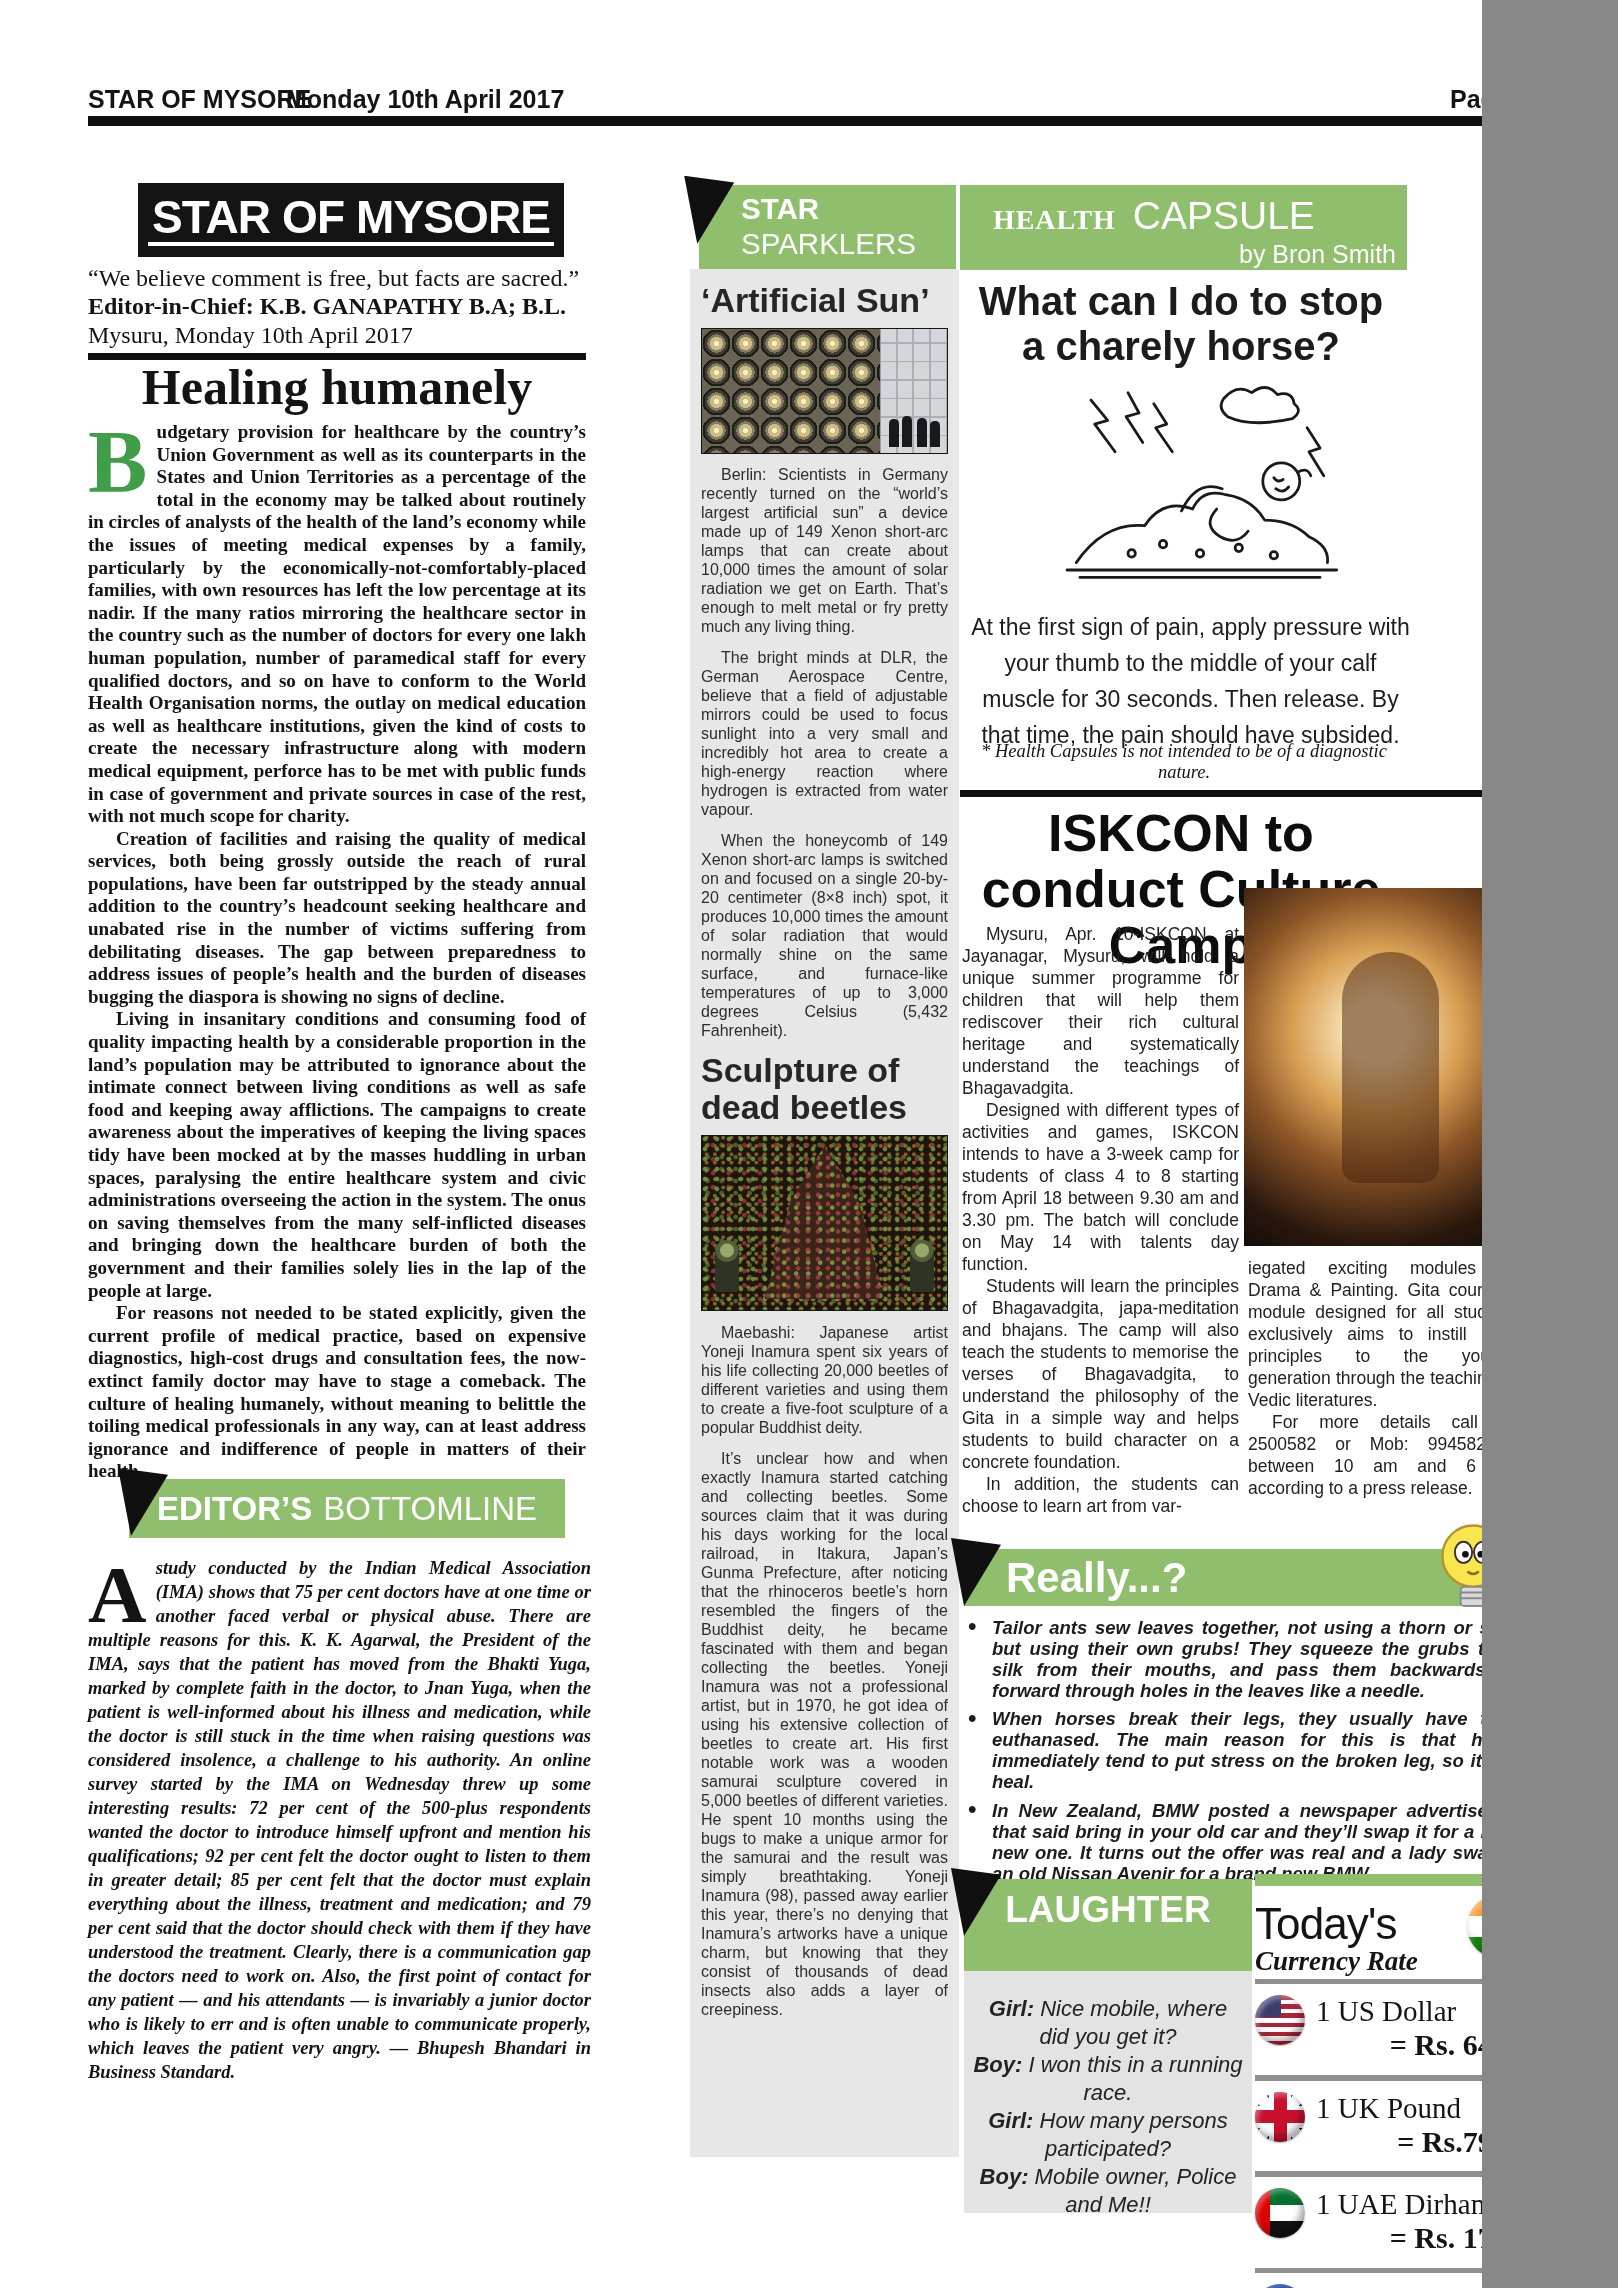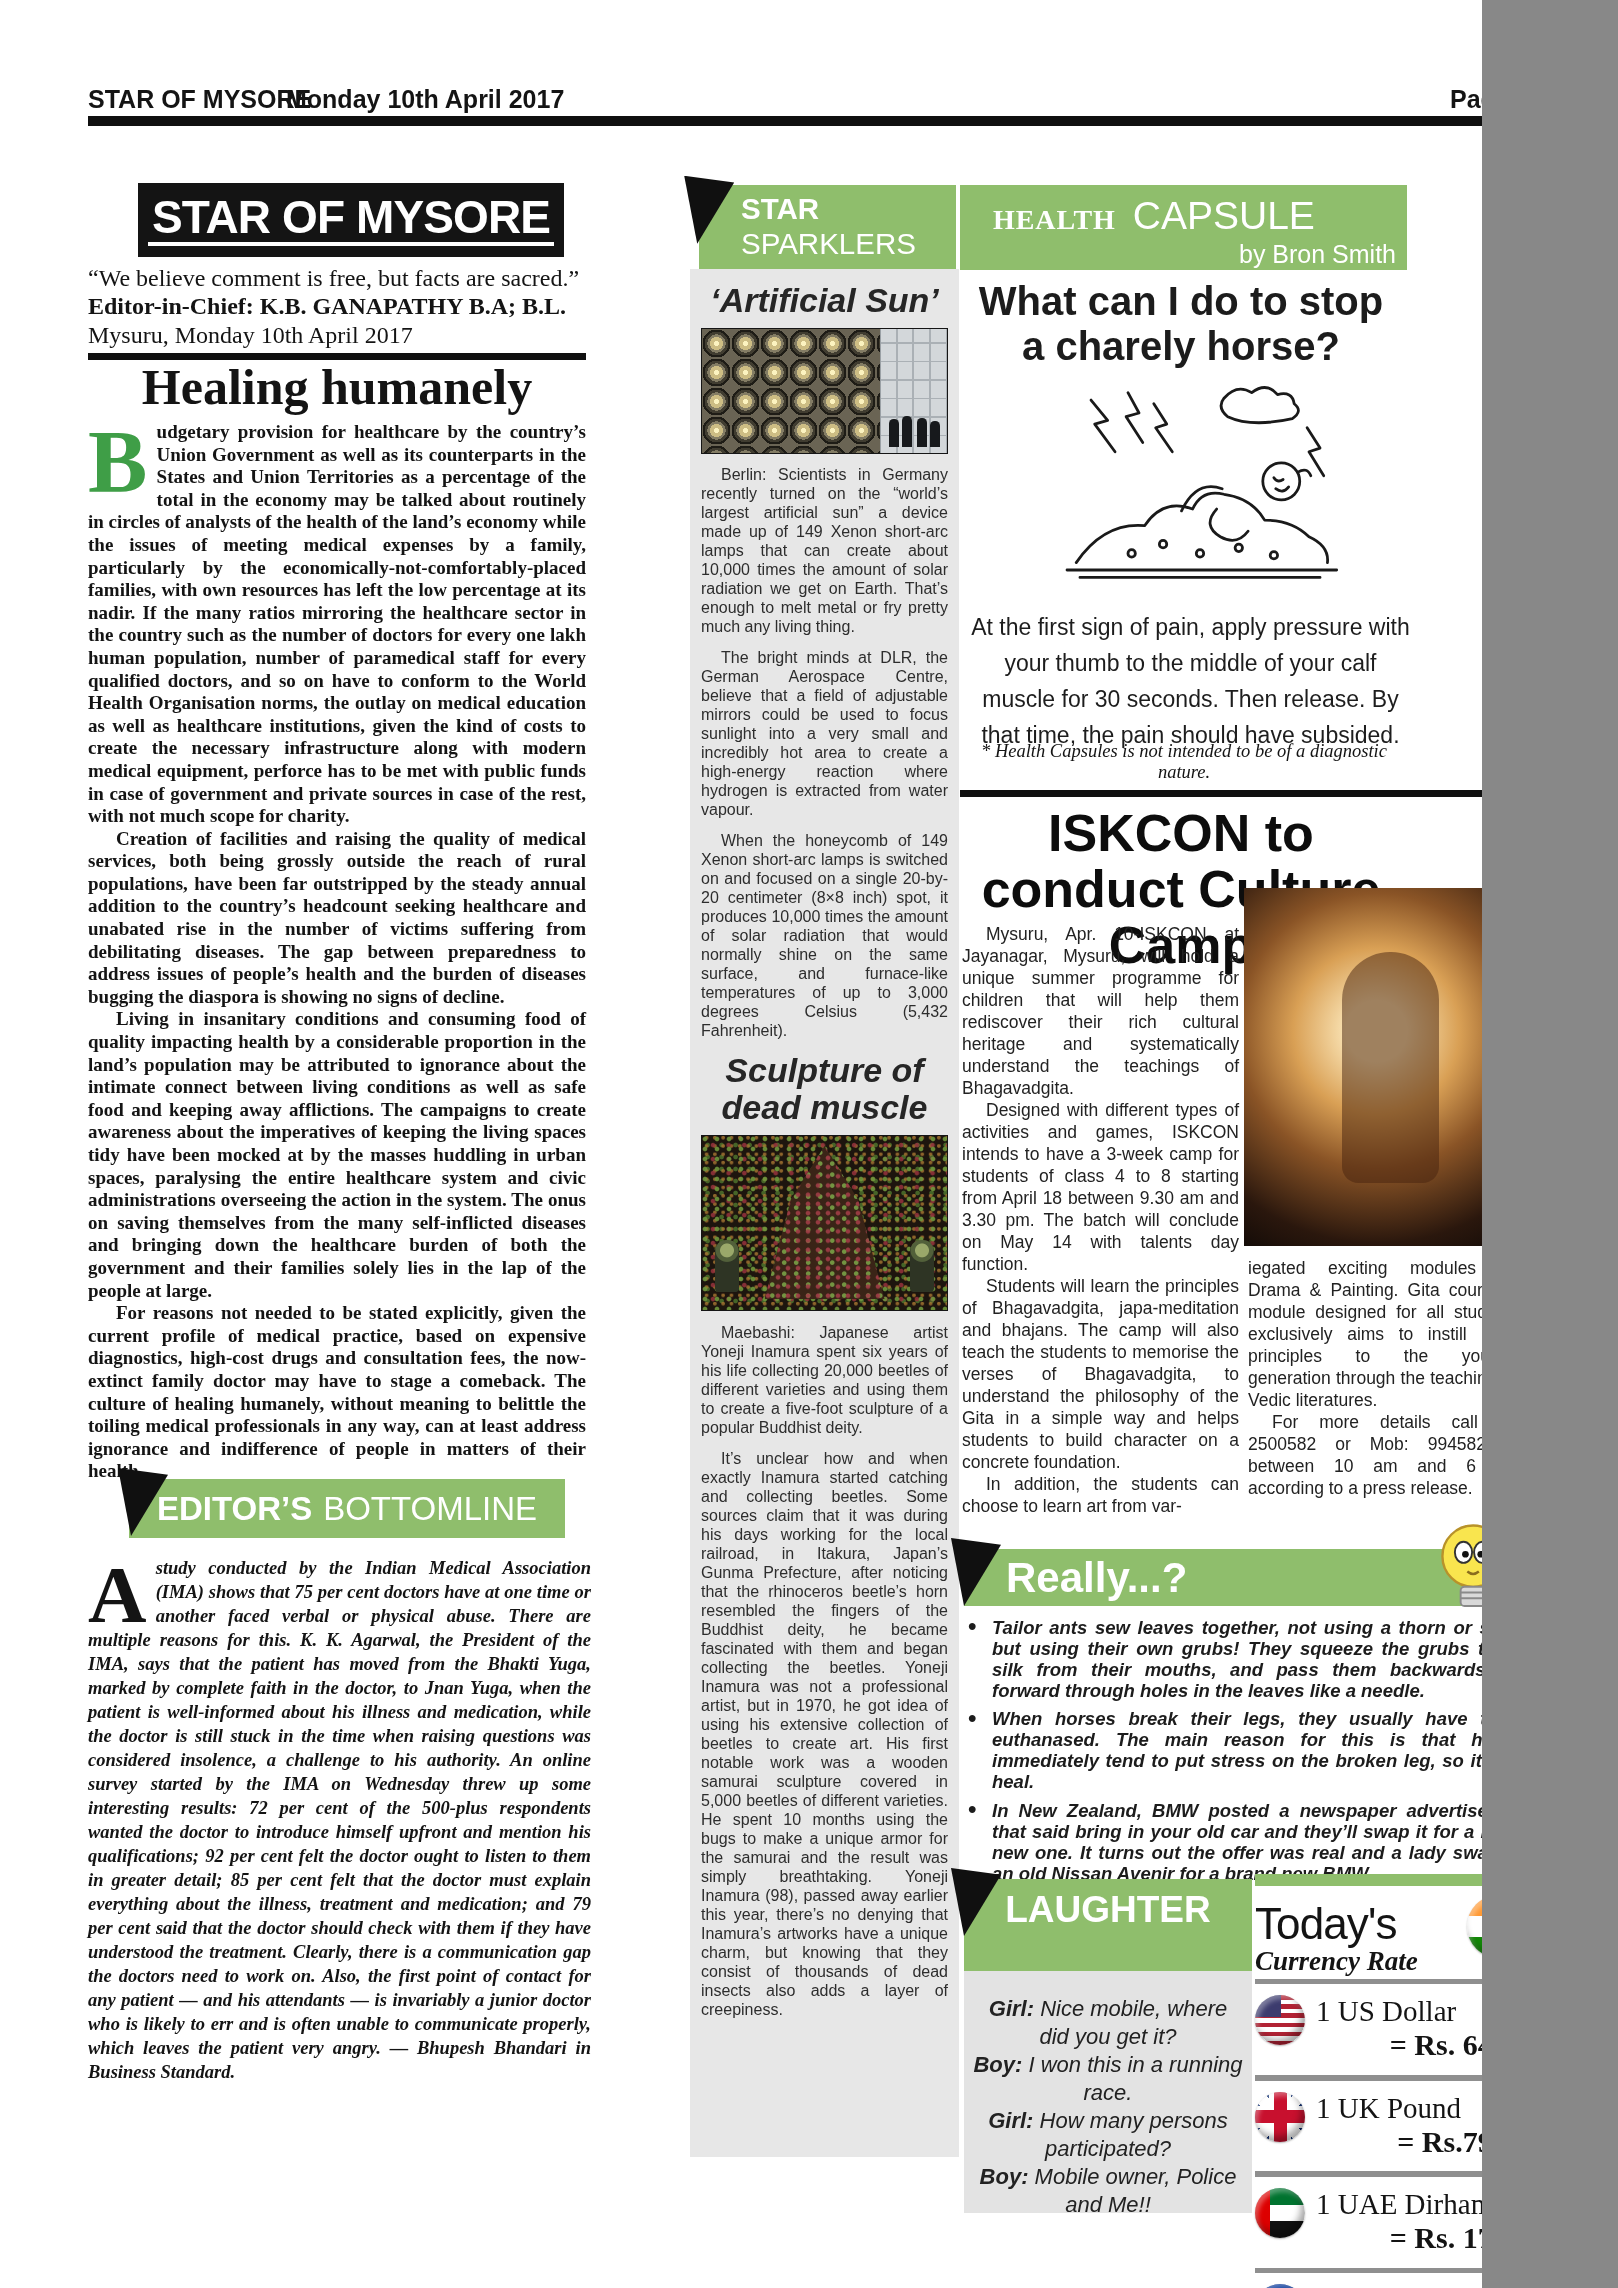--- a/index.html
+++ b/index.html
@@ -52,21 +52,21 @@
 
   
   #sp-banner{position:absolute;left:699px;top:185px;width:257px;height:84px;
              color:#fff;font-family:"Liberation Sans",sans-serif;font-size:29.5px;line-height:1.18;
              padding:7.4px 0 0 42px;box-sizing:border-box;}
   #sp-banner .kb{font-weight:bold;display:block;}
   #sp-banner .kl{display:block;}
   #sp-panel{position:absolute;left:690px;top:269px;width:269px;height:1888px;background:#e7e7e7;}
   #sp-flow{position:absolute;left:701px;top:282px;width:247px;}
   .sp-h{font-family:"Liberation Sans",sans-serif;font-weight:bold;color:#262626;
-        text-align:center;margin:0 0 9.2px;font-size:34px;line-height:1.08;font-style:italic;}
+        text-align:left;margin:0 0 9.2px;font-size:34px;line-height:1.08;}
   .sp-p{margin:0 0 12px;text-align:justify;text-indent:20px;color:#2d2d2d;
         font-family:"Liberation Sans",sans-serif;font-size:16px;line-height:19px;}
 
   .sun-img{height:124px;border:1.8px solid #151515;position:relative;overflow:hidden;margin:0 0 11px;
      background-color:#4e4a3e;
      background-image:radial-gradient(circle at 50% 50%, #fcf3c0 0 2.8px, #cdbd84 2.8px 6.5px,
         #837c64 6.5px 9.2px, #403c30 9.2px 12px, #1e1c16 12px 14px, #6a6454 14px);
      background-size:29px 29px;}
   .sun-wall{position:absolute;right:0;top:0;width:66px;height:100%;border-left:1.8px solid #9aa0a5;
      background:#d3d7da;
@@ -238,21 +238,21 @@
     <div class="sun-img">
       <div class="sun-wall"></div>
       <i class="fig f1"></i>
       <i class="fig f2"></i>
       <i class="fig f3"></i>
       <i class="fig f4"></i>
     </div>
     <p class="sp-p">Berlin: Scientists in Germany recently turned on the “world’s largest artificial sun” a device made up of 149 Xenon short-arc lamps that can create about 10,000 times the amount of solar radiation we get on Earth. That’s enough to melt metal or fry pretty much any living thing.</p>
     <p class="sp-p">The bright minds at DLR, the German Aerospace Centre, believe that a field of adjustable mirrors could be used to focus sunlight into a very small and incredibly hot area to create a high-energy reaction where hydrogen is extracted from water vapour.</p>
     <p class="sp-p">When the honeycomb of 149 Xenon short-arc lamps is switched on and focused on a single 20-by-20 centimeter (8×8 inch) spot, it produces 10,000 times the amount of solar radiation that would normally shine on the same surface, and furnace-like temperatures of up to 3,000 degrees Celsius (5,432 Fahrenheit).</p>
-    <h2 class="sp-h">Sculpture of dead muscle</h2>
+    <h2 class="sp-h">Sculpture of dead beetles</h2>
     <div class="beetle-img">
       <div class="beetle-deity"></div>
       <i class="beetle-fig bf1"></i>
       <i class="beetle-fig bf2"></i>
     </div>
     <p class="sp-p">Maebashi: Japanese artist Yoneji Inamura spent six years of his life collecting 20,000 beetles of different varieties and using them to create a five-foot sculpture of a popular Buddhist deity.</p>
     <p class="sp-p">It’s unclear how and when exactly Inamura started catching and collecting beetles. Some sources claim that it was during his days working for the local railroad, in Itakura, Japan’s Gunma Prefecture, after noticing that the rhinoceros beetle’s horn resembled the fingers of the Buddhist deity, he became fascinated with them and began collecting the beetles. Yoneji Inamura was not a professional artist, but in 1970, he got idea of using his extensive collection of beetles to create art. His first notable work was a wooden samurai sculpture covered in 5,000 beetles of different varieties. He spent 10 months using the bugs to make a unique armor for the samurai and the result was simply breathtaking. Yoneji Inamura (98), passed away earlier this year, there’s no denying that Inamura’s artworks have a unique charm, but knowing that they consist of thousands of dead insects also adds a layer of creepiness.</p>
   </div>
 
   <div id="hc-banner" class="green">

